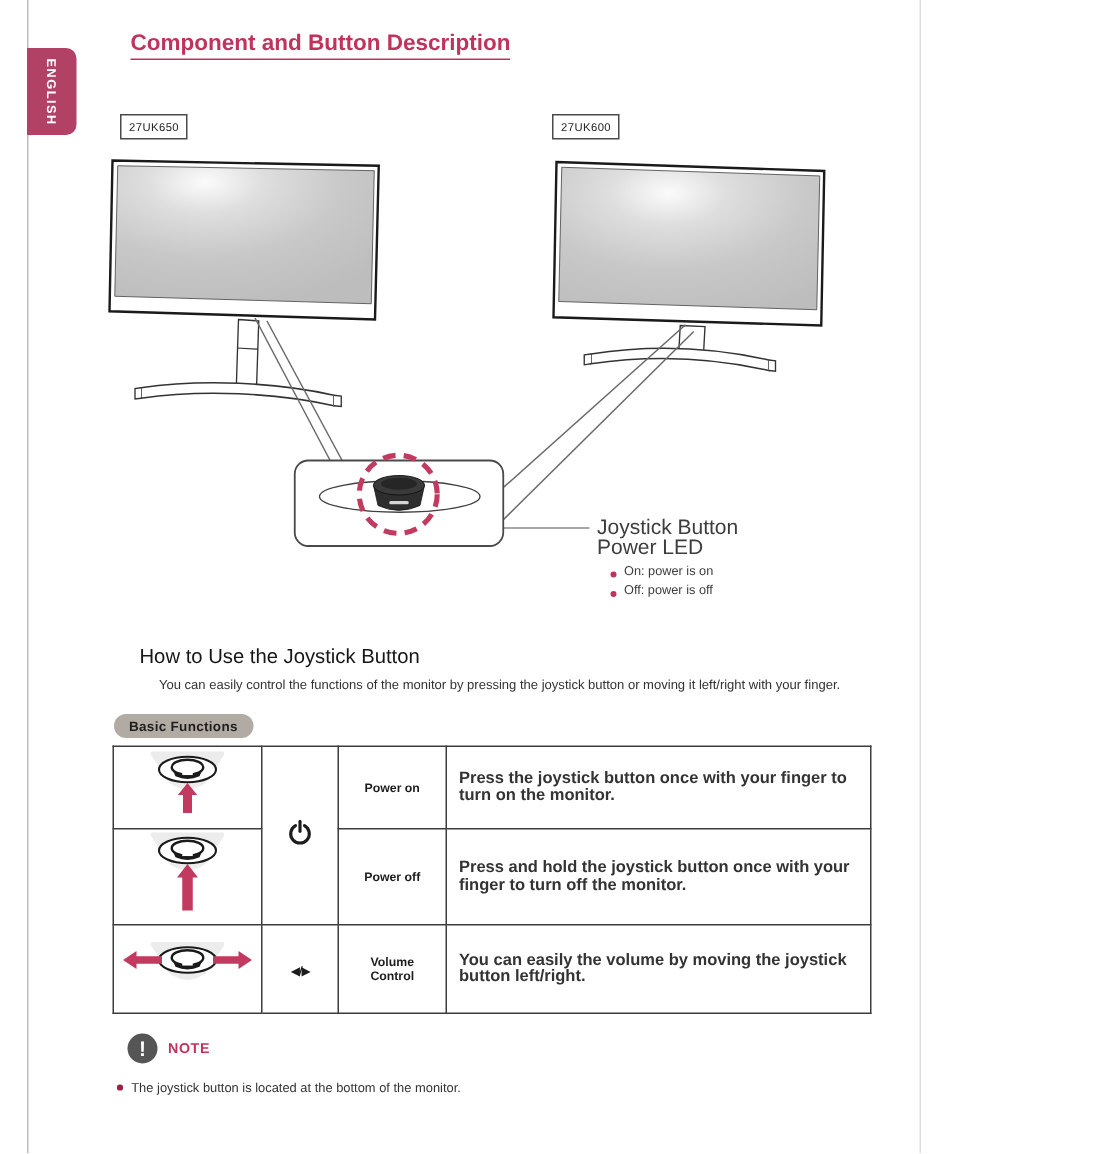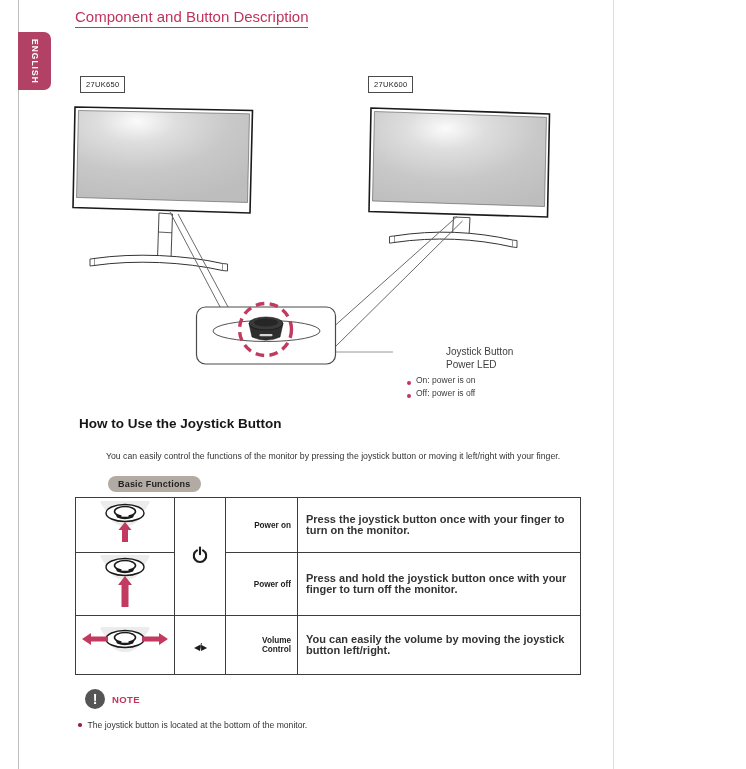--- a/index.html
+++ b/index.html
@@ -14,52 +14,52 @@
   .lang-tab{
     position:absolute;left:18px;top:32px;width:33px;height:58px;
     background:#b24166;border-radius:0 7px 7px 0;
     display:flex;align-items:center;justify-content:center;
   }
   .lang-tab span{
     writing-mode:vertical-rl;color:#fff;font-size:8.5px;font-weight:bold;letter-spacing:1px;
   }
 
   .title{
-    position:absolute;left:75px;top:8px;margin:0;
-    font-size:15px;font-weight:normal;color:#c0335c;
+    position:absolute;left:75px;top:8px;margin:12px;
+    font-size:15px;font-weight:bold;color:#c0335c;
     border-bottom:1.5px solid #c0335c;padding-bottom:2px;
   }
 
   .model-label{
     position:absolute;border:1px solid #4a4a4a;background:#fff;
     font-size:7.5px;font-weight:normal;color:#222;padding:3px 5px;letter-spacing:.3px;
   }
   .model-1{left:80px;top:76px;}
   .model-2{left:368px;top:76px;text-align:right;}
 
   svg.diagram{position:absolute;left:0;top:0;}
 
-  .callout-text{position:absolute;left:398px;top:345px;font-size:10px;color:#3d3d3d;line-height:13px;margin-left:48px;}
+  .callout-text{position:absolute;left:398px;top:345px;font-size:14px;color:#3d3d3d;line-height:13px;}
   .callout-bullets{position:absolute;left:407px;top:371px;}
   .cb-row{display:flex;align-items:flex-end;gap:5px;height:13.5px;font-size:8.5px;color:#3d3d3d;}
   .dot{width:4px;height:4px;border-radius:50%;background:#c0335c;flex:0 0 auto;}
 
-  .howto-h{position:absolute;left:75px;top:412px;margin:4px;font-size:13.5px;font-weight:bold;color:#161616;}
+  .howto-h{position:absolute;left:75px;top:412px;margin:18px;font-size:13.5px;font-weight:normal;color:#161616;}
   .howto-p{position:absolute;left:74px;top:440px;width:492px;font-size:8.7px;color:#333;line-height:14px;margin-left:32px;}
   .pill{
     position:absolute;left:76px;top:476px;background:#b2aba3;color:#1f1f1f;
-    font-size:9px;font-weight:bold;padding:3px 10px;border-radius:9px;letter-spacing:.2px;margin-left:32px;
+    font-size:9px;font-weight:bold;padding:3px 10px;border-radius:9px;letter-spacing:.2px;
   }
 
   table.func{position:absolute;left:75px;top:497px;border-collapse:collapse;}
   table.func td{border:1px solid #3d3d3d;background:#fff;}
   .cell-img{text-align:center;vertical-align:middle;}
   .cell-icon{text-align:center;vertical-align:middle;}
   .lr-icon{font-family:"DejaVu Sans",sans-serif;font-size:8px;font-weight:bold;color:#1b1b1b;letter-spacing:-1px;}
-  .cell-func{text-align:right;vertical-align:middle;font-size:8.2px;font-weight:bold;color:#1d1d1d;padding:0 6px;}
+  .cell-func{text-align:center;vertical-align:middle;font-size:8.2px;font-weight:bold;color:#1d1d1d;padding:0 6px;}
   .cell-desc{font-size:11px;color:#333;padding:5px 8px;line-height:11.5px;vertical-align:middle;font-weight:bold;}
 
   .note-icon{
     position:absolute;left:85px;top:689px;width:20px;height:20px;border-radius:50%;
     background:#555;color:#fff;font-size:14px;font-weight:bold;
     display:flex;align-items:center;justify-content:center;
   }
   .note-label{position:absolute;left:112px;top:694px;font-size:9.5px;font-weight:bold;color:#c0335c;letter-spacing:.4px;text-align:right;}
   .note-item{position:absolute;left:78px;top:720px;display:flex;align-items:center;gap:6px;font-size:8.6px;color:#333;}
   .note-item .ndot{width:3.5px;height:3.5px;border-radius:50%;background:#9c2044;flex:0 0 auto;}

